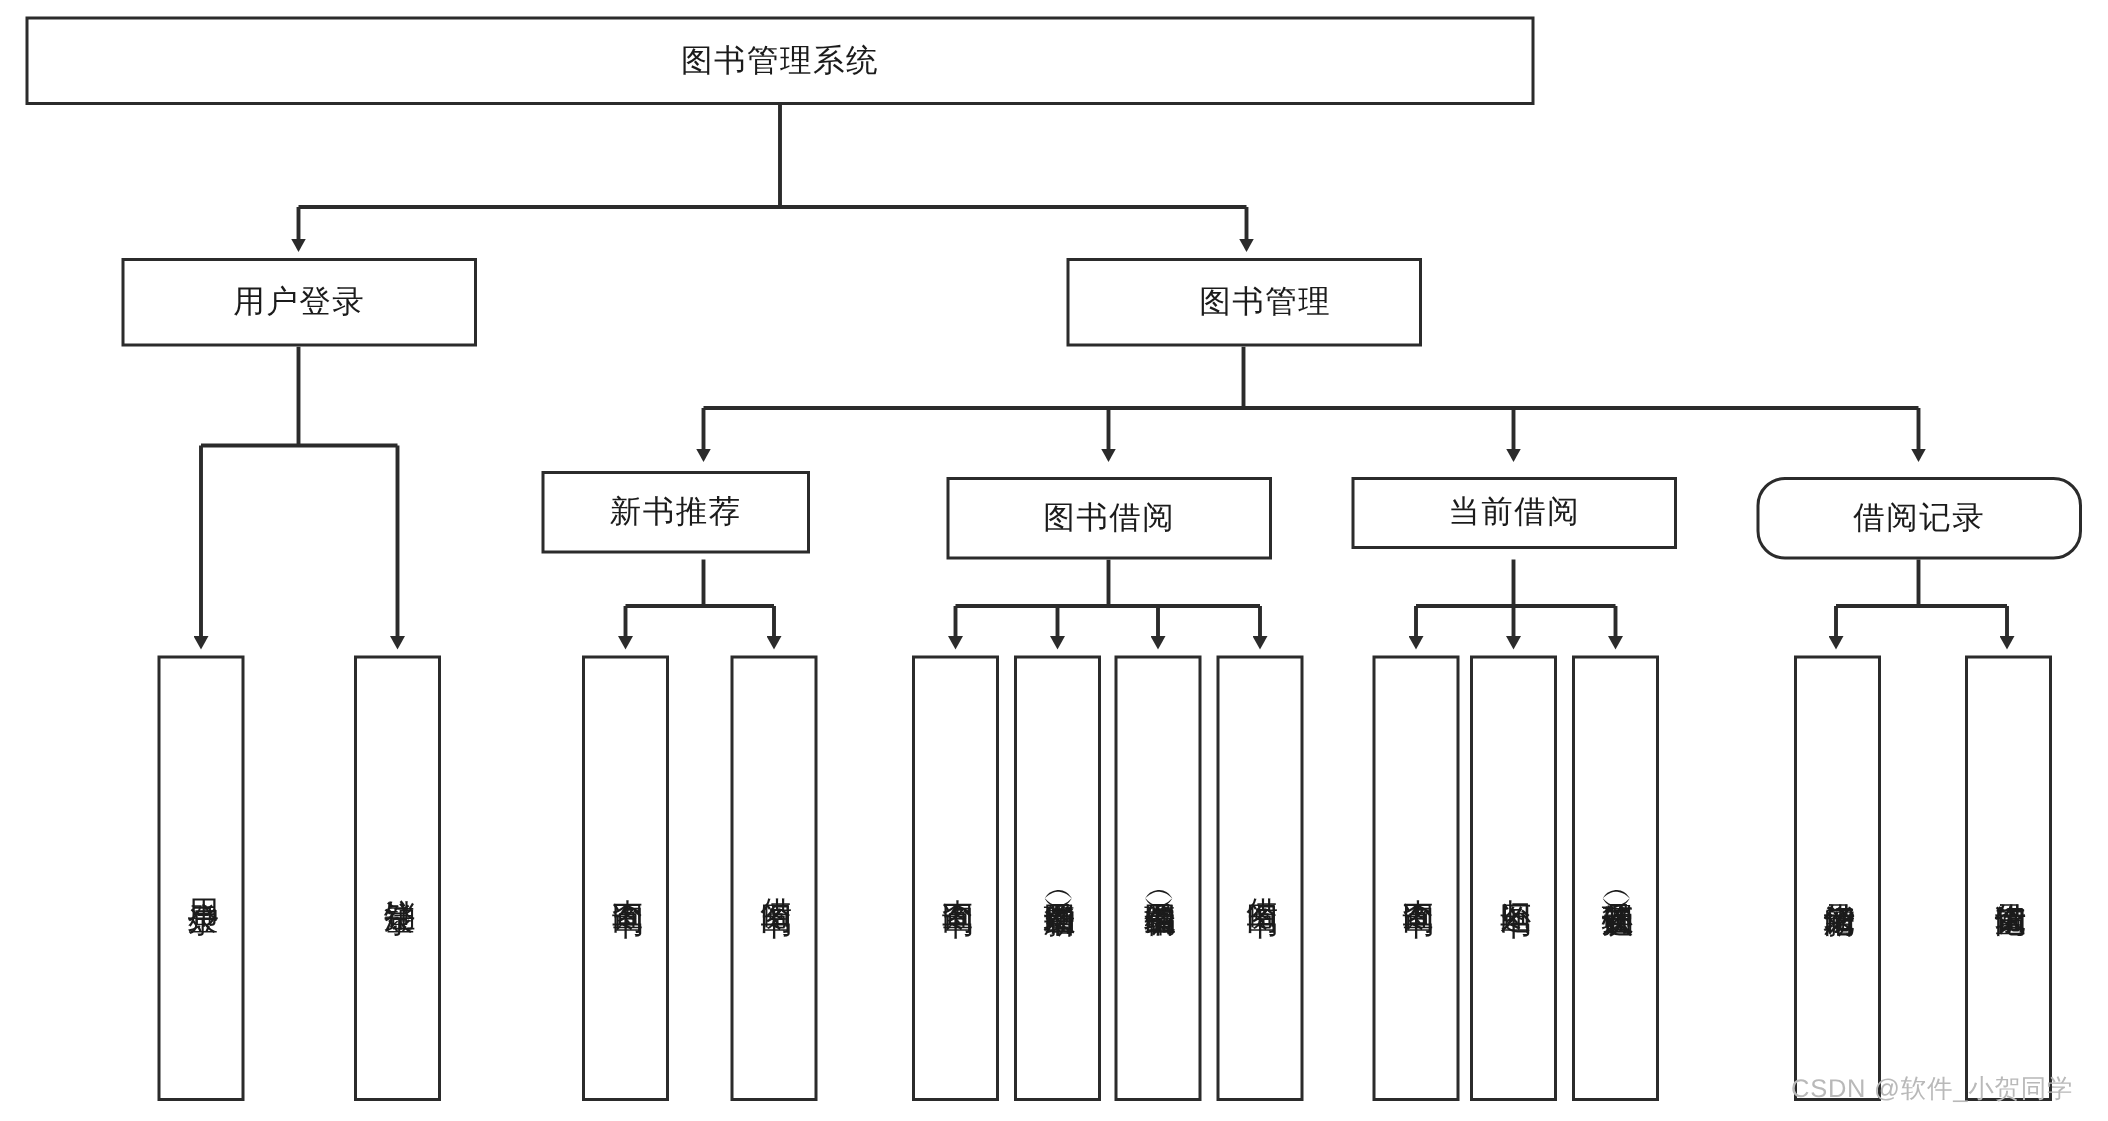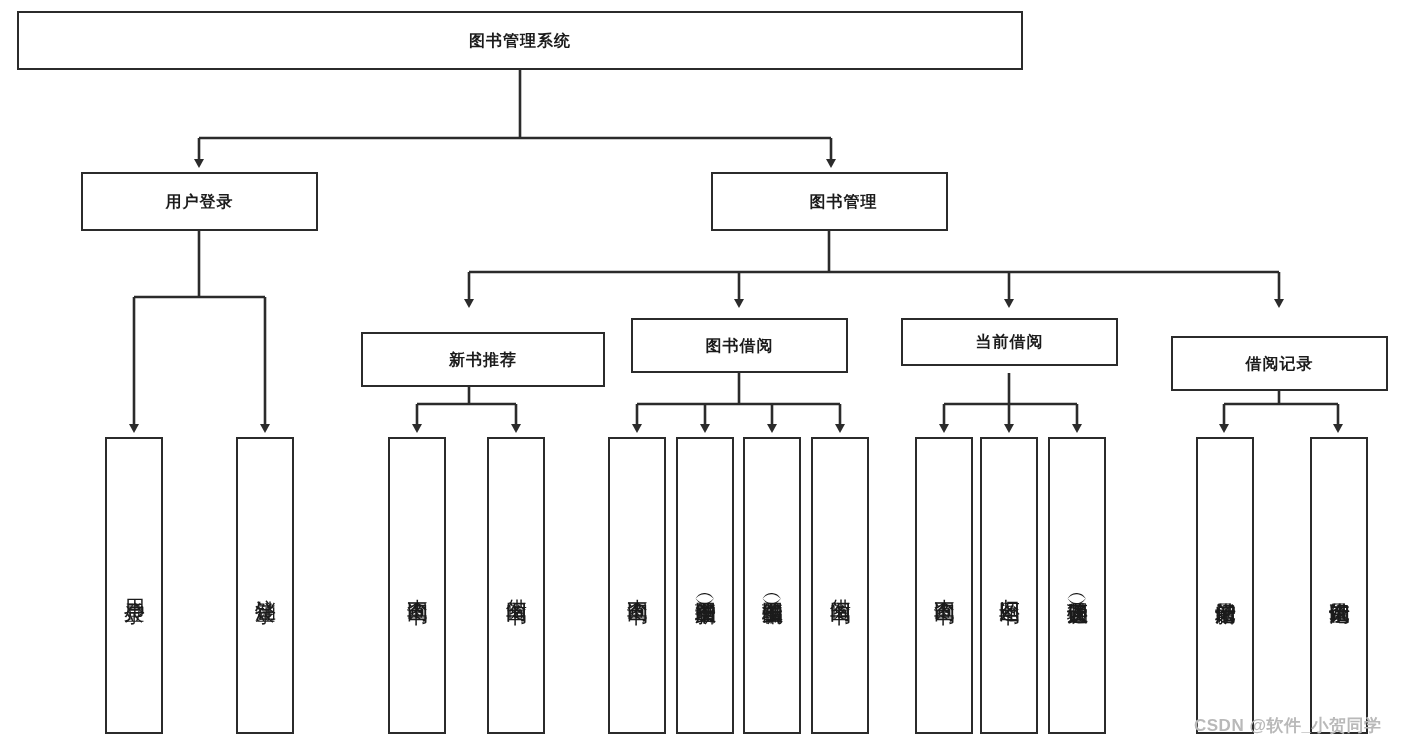--- a/index.html
+++ b/index.html
@@ -29,24 +29,23 @@
     position: absolute;
     box-sizing: border-box;
     background: #ffffff;
     border: 2.5px solid #2b2b2b;
     display: flex;
     align-items: center;
     justify-content: center;
     color: #1b1b1b;
   }
   .node.horiz {
-    font-size: 16px;
+    font-size: 21px;
     letter-spacing: 1px;
     line-height: 1.2;
-    font-weight: bold;
   }
   .node.vert {
     writing-mode: vertical-rl;
     text-orientation: upright;
     font-size: 21px;
     line-height: 1.28;
     letter-spacing: 2px;
     padding: 6px 0;
     justify-content: center;
     align-items: center;
@@ -120,38 +119,38 @@
       <path d="M1224,404 L1224,425" marker-end="url(#arrow)"></path>
       <path d="M1338,404 L1338,425" marker-end="url(#arrow)"></path>
     </g>
   </svg>
 
   <div class="node horiz" style="left:17px; top:11px; width:1006px; height:59px;">图书管理系统</div>
 
   <div class="node horiz" style="left:81px; top:172px; width:237px; height:59px;">用户登录</div>
   <div class="node horiz" style="left:711px; top:172px; width:237px; height:59px;padding-left:28px;">图书管理</div>
 
-  <div class="node horiz" style="left:361px; top:332px; width:244px; height:55px;">新书推荐</div>
+  <div class="node horiz" style="left:361px; top:314px; width:179px; height:55px;">新书推荐</div>
   <div class="node horiz" style="left:631px; top:318px; width:217px; height:55px;text-align:right;">图书借阅</div>
   <div class="node horiz" style="left:901px; top:318px; width:217px; height:48px;">当前借阅</div>
-  <div class="node horiz" style="left:1171px; top:336px; width:217px; height:55px;">借阅记录</div>
+  <div class="node horiz" style="left:1171px; top:318px; width:217px; height:55px;border-radius:19px;">借阅记录</div>
 
   <div class="node vert" style="left:105px; top:437px; width:58px; height:297px;">用户登录</div>
   <div class="node vert" style="left:236px; top:437px; width:58px; height:297px;">注销登录</div>
 
   <div class="node vert" style="left:388px; top:437px; width:58px; height:297px;">查询图书</div>
   <div class="node vert" style="left:487px; top:437px; width:58px; height:297px;">借阅图书</div>
 
   <div class="node vert" style="left:608px; top:437px; width:58px; height:297px;">查询图书</div>
   <div class="node vert tight" style="left:676px; top:437px; width:58px; height:297px;">新增图书（管理员）</div>
   <div class="node vert tight" style="left:743px; top:437px; width:58px; height:297px;">编辑图书（管理员）</div>
   <div class="node vert" style="left:811px; top:437px; width:58px; height:297px;">借阅图书</div>
 
   <div class="node vert" style="left:915px; top:437px; width:58px; height:297px;">查询图书</div>
   <div class="node vert" style="left:980px; top:437px; width:58px; height:297px;">归还图书</div>
   <div class="node vert tight" style="left:1048px; top:437px; width:58px; height:297px;">确认归还（管理员）</div>
 
   <div class="node vert tight" style="left:1196px; top:437px; width:58px; height:297px;">新增借阅记录</div>
   <div class="node vert tight" style="left:1310px; top:437px; width:58px; height:297px;">查询借阅记录</div>
 
-  <div class="watermark" style="left:1194px; top:714px;font-weight:bold;">CSDN @软件_小贺同学</div>
+  <div class="watermark" style="left:1194px; top:714px;">CSDN @软件_小贺同学</div>
 
 </div>
 
 </body></html>

